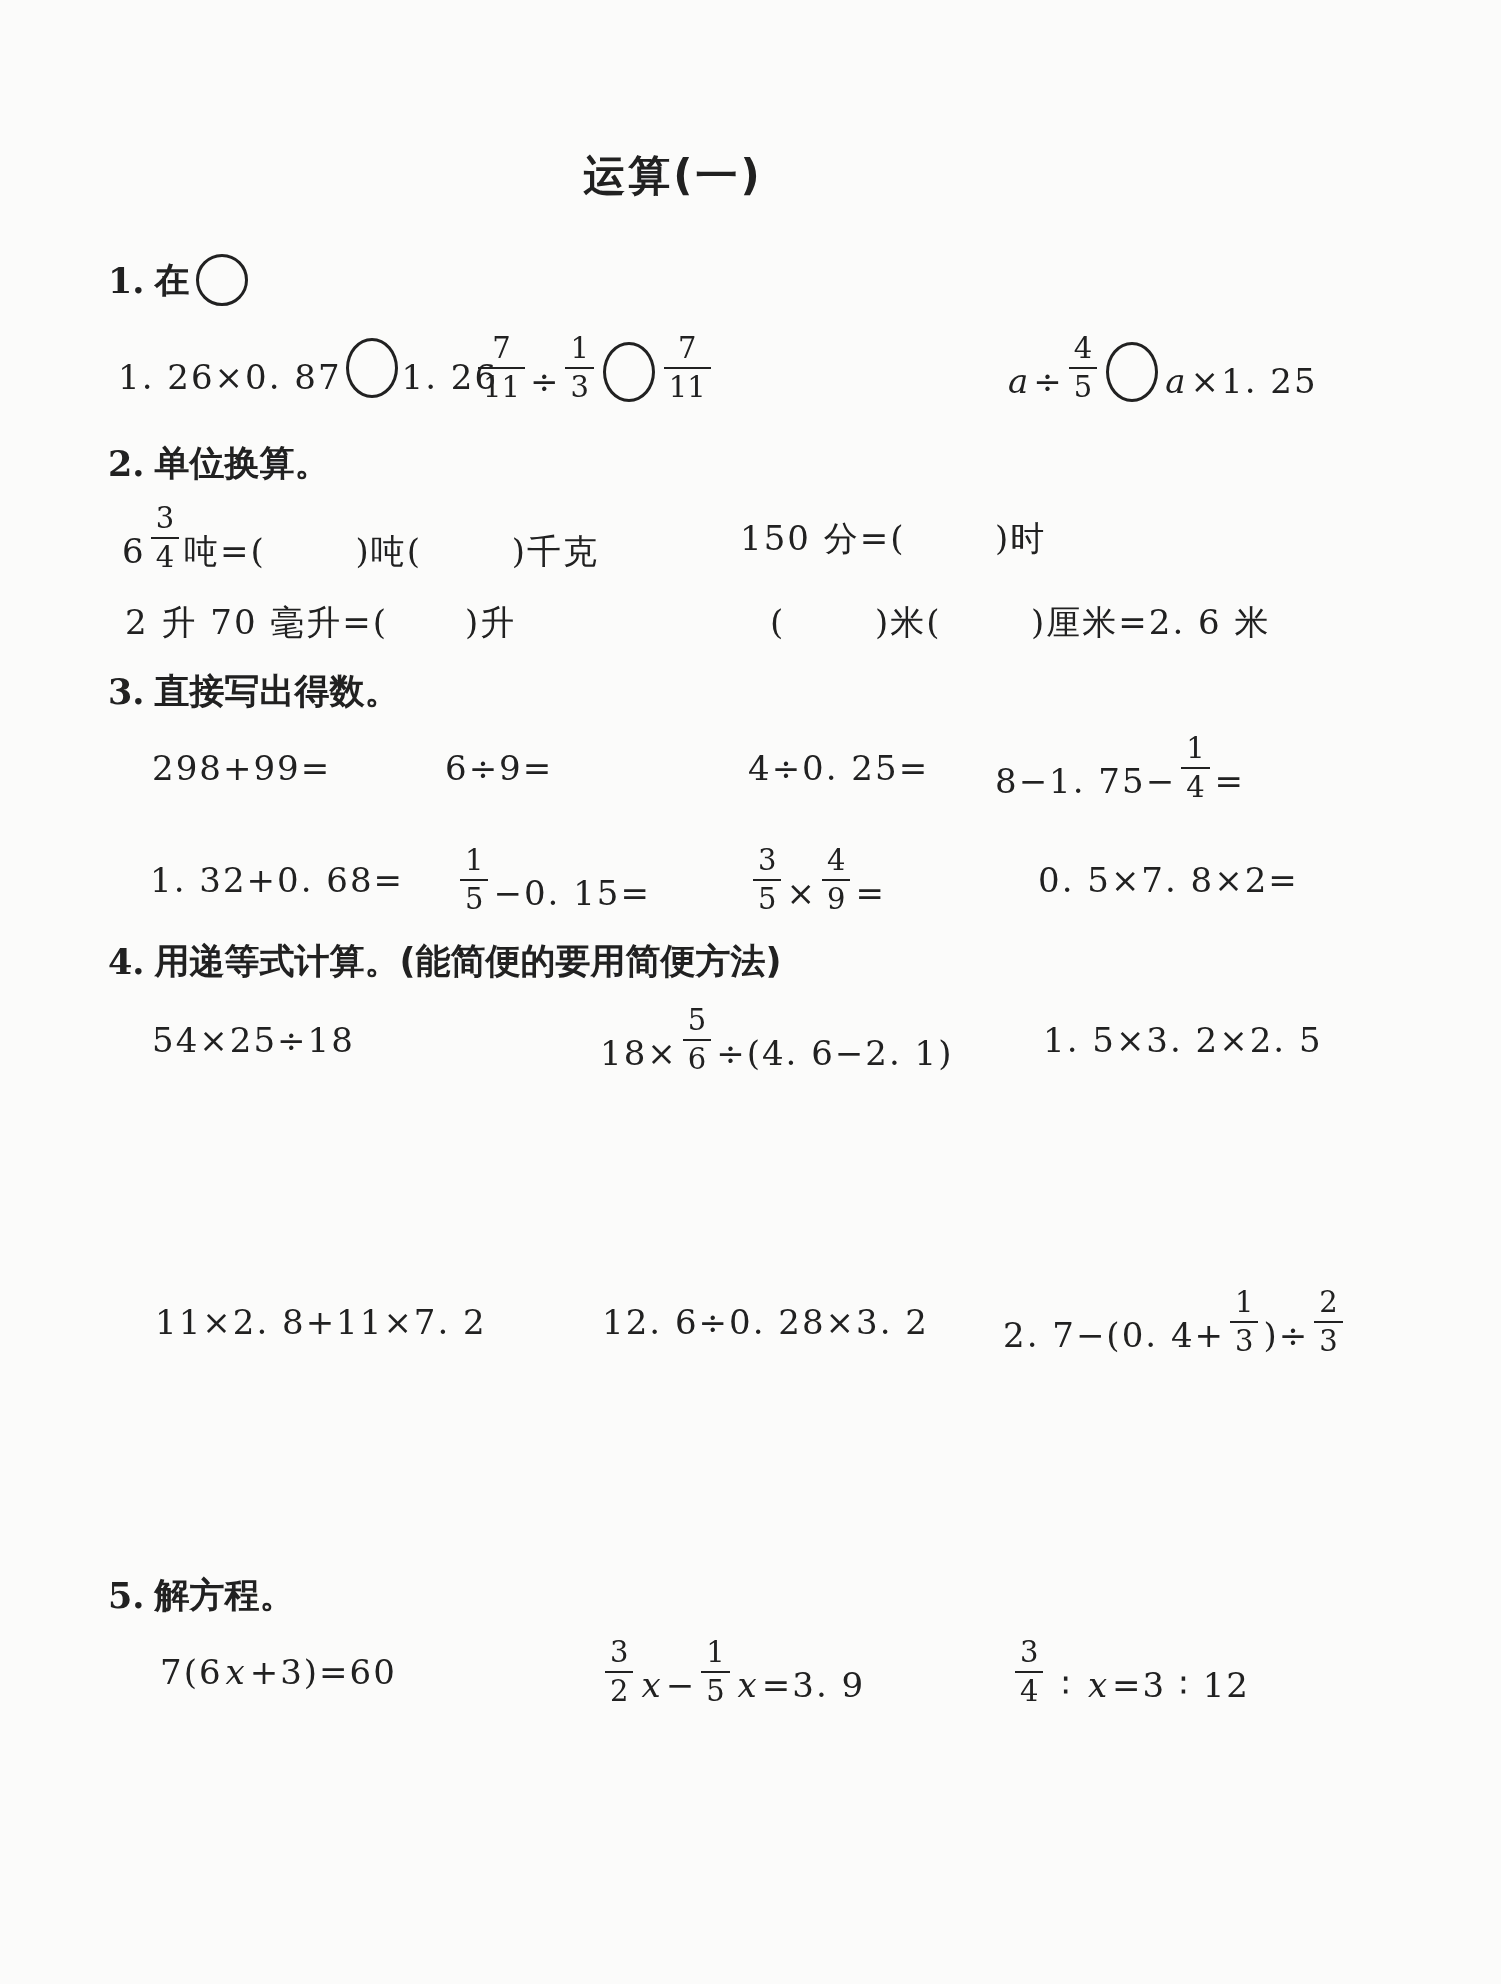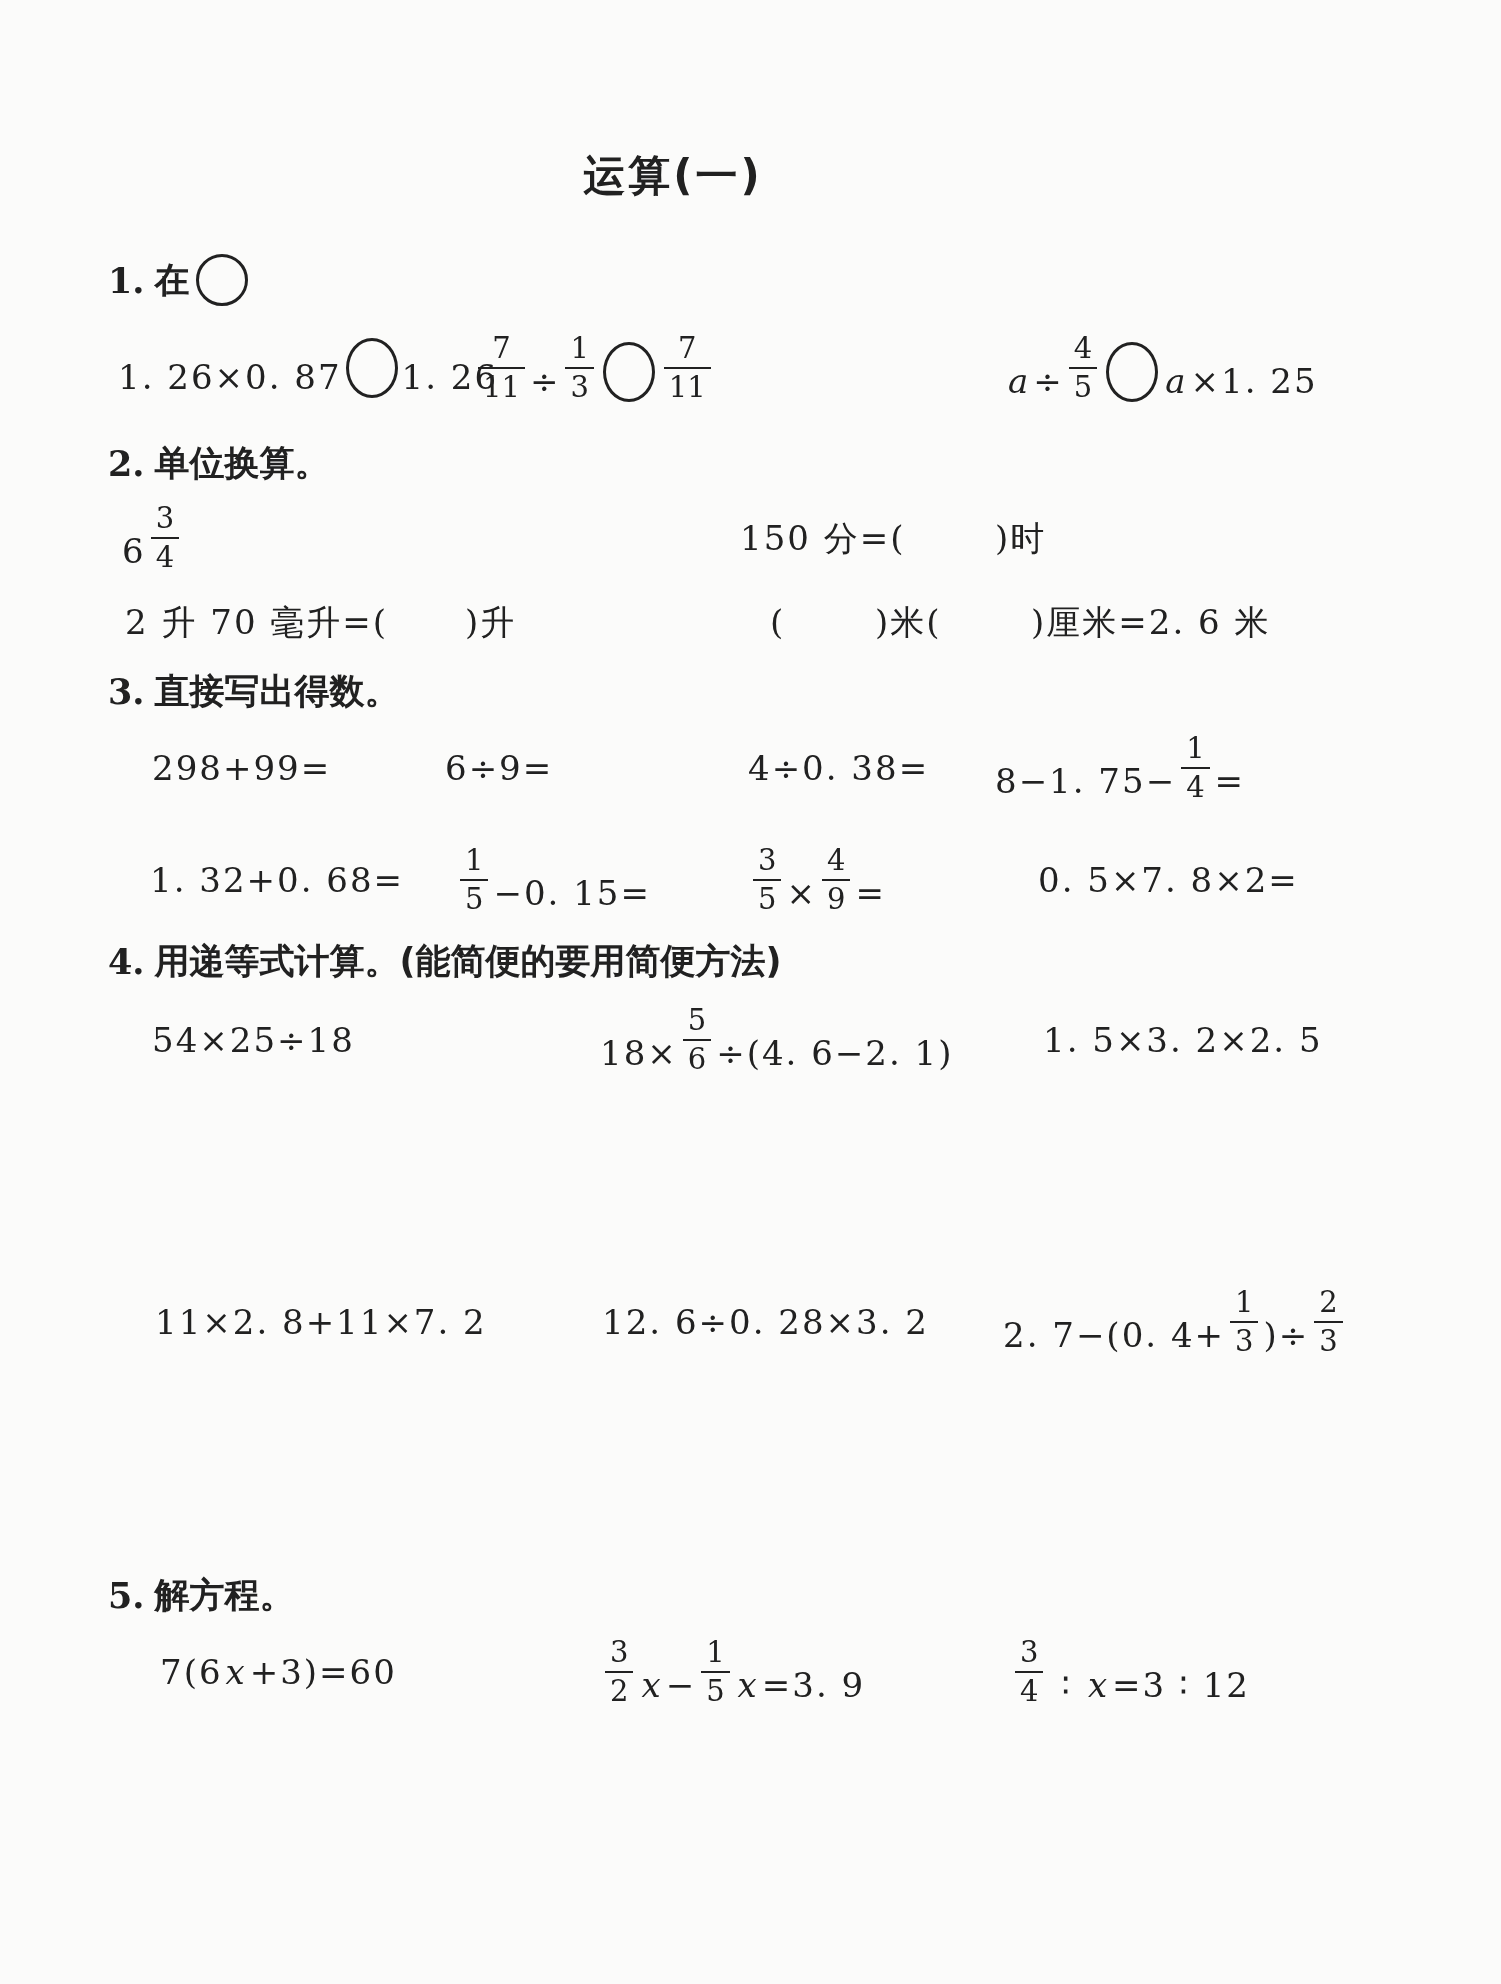--- a/index.html
+++ b/index.html
@@ -58,35 +58,35 @@
   <div class="row" style="top:368px">
     <div class="expr" style="left:118px"><span>1. 26×0. 87</span><span class="circle"></span><span>1. 26</span></div>
     <div class="expr" style="left:473px"><span class="frac"><span class="num">7</span><span class="den">11</span></span><span>÷</span><span class="frac"><span class="num">1</span><span class="den">3</span></span><span class="circle"></span><span class="frac"><span class="num">7</span><span class="den">11</span></span></div>
     <div class="expr" style="left:1005px"><span class="var">a</span><span>÷</span><span class="frac"><span class="num">4</span><span class="den">5</span></span><span class="circle"></span><span class="var">a</span><span>×1. 25</span></div>
   </div>
 
   <div class="qhead" style="top:440px">
     <span class="qnum">2.</span><span class="htext"><span>单位换算。</span></span>
   </div>
   <div class="row" style="top:538px">
-    <div class="expr" style="left:122px"><span>6</span><span class="frac"><span class="num">3</span><span class="den">4</span></span></div>
+    <div class="expr" style="left:122px"><span>6</span><span class="frac"><span class="num">3</span><span class="den">4</span></span><span>吨=(       )吨(       )千克</span></div>
     <div class="expr" style="left:740px"><span>150 分=(       )时</span></div>
   </div>
   <div class="row" style="top:622px">
     <div class="expr" style="left:125px"><span>2 升 70 毫升=(      )升</span></div>
     <div class="expr" style="left:770px"><span>(       )米(       )厘米=2. 6 米</span></div>
   </div>
 
   <div class="qhead" style="top:668px">
     <span class="qnum">3.</span><span class="htext"><span>直接写出得数。</span></span>
   </div>
   <div class="row" style="top:768px">
     <div class="expr" style="left:152px"><span>298+99=</span></div>
     <div class="expr" style="left:445px"><span>6÷9=</span></div>
-    <div class="expr" style="left:748px"><span>4÷0. 38=</span></div>
+    <div class="expr" style="left:748px"><span>4÷0. 25=</span></div>
     <div class="expr" style="left:995px"><span>8−1. 75−</span><span class="frac"><span class="num">1</span><span class="den">4</span></span><span>=</span></div>
   </div>
   <div class="row" style="top:880px">
     <div class="expr" style="left:150px"><span>1. 32+0. 68=</span></div>
     <div class="expr" style="left:455px"><span class="frac"><span class="num">1</span><span class="den">5</span></span><span>−0. 15=</span></div>
     <div class="expr" style="left:748px"><span class="frac"><span class="num">3</span><span class="den">5</span></span><span>×</span><span class="frac"><span class="num">4</span><span class="den">9</span></span><span>=</span></div>
     <div class="expr" style="left:1038px"><span>0. 5×7. 8×2=</span></div>
   </div>
 
   <div class="qhead" style="top:938px">

